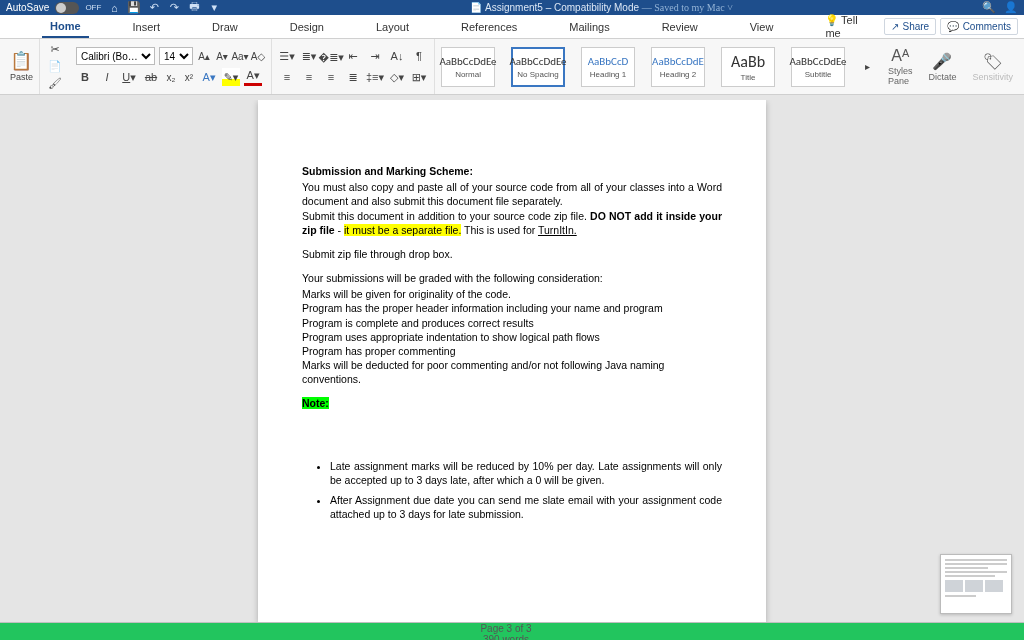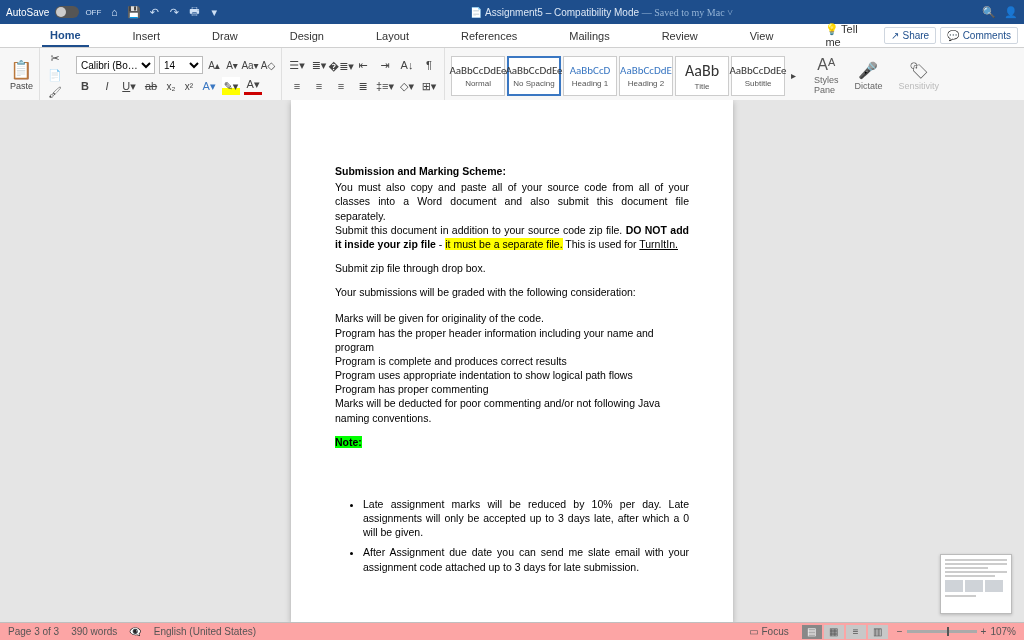--- a/index.html
+++ b/index.html
@@ -1,19 +1,19 @@
 <!DOCTYPE html>
 <html><head>
 <meta charset="utf-8">
 <style>
   * { box-sizing: border-box; margin: 0; padding: 0; font-family: -apple-system, "Segoe UI", Arial, sans-serif; }
   body { background: #e5e5e5; width: 1024px; height: 640px; overflow: hidden; position: relative; }
 
   
-  .titlebar { background: #1e4e8c; height: 24px; display: flex; align-items: center; color: #fff; font-size: 10px; padding: 4px 6px; }
+  .titlebar { background: #1e4e8c; height: 15px; display: flex; align-items: center; color: #fff; font-size: 10px; padding: 4px 6px; }
   .titlebar .left { display: flex; align-items: center; gap: 6px; }
   .titlebar .autosave-toggle { background: #555; border-radius: 7px; width: 24px; height: 12px; position: relative; }
   .titlebar .autosave-toggle::after { content: ""; position: absolute; left: 1px; top: 1px; width: 10px; height: 10px; background: #ccc; border-radius: 50%; }
   .titlebar .icon { width: 14px; height: 14px; display: inline-flex; align-items: center; justify-content: center; color: #cfe0f5; font-size: 11px; }
   .titlebar .center { flex: 1; text-align: center; color: #dce7f5; }
   .titlebar .center .dim { color: #93b3d6; font-family: Liberation Serif, serif; }
   .titlebar .right { display: flex; gap: 8px; align-items: center; }
 
   
   .tabs { background: #fff; height: 24px; display: flex; align-items: center; padding: 0 6px; border-bottom: 1px solid #d0d0d0; font-size: 11px; color: #333; }
@@ -28,50 +28,50 @@
   .ribbon .group { display: flex; flex-direction: column; justify-content: center; padding: 2px 6px; border-right: 1px solid #e0e0e0; }
   .ribbon .group.nosep { border-right: none; }
   .ribbon .paste { align-items: center; }
   .ribbon .paste .big { font-size: 18px; line-height: 1; }
   .ribbon .paste .lbl { font-size: 9px; margin-top: 2px; }
   .ribbon .row { display: flex; align-items: center; gap: 4px; }
   .ribbon select { font-size: 10px; height: 18px; border: 1px solid #bbb; background: #fff; }
   .ribbon .btn { width: 18px; height: 18px; display: inline-flex; align-items: center; justify-content: center; font-size: 11px; color: #444; }
   .ribbon .btn.small { width: 14px; font-size: 10px; }
   .ribbon .fontline2 { margin-top: 3px; }
-  .ribbon .styles { display: flex; align-items: center; gap: 2px; padding: 3px 6px; }
+  .ribbon .styles { display: flex; align-items: center; gap: 16px; padding: 3px 6px; }
   .style-card { width: 54px; height: 40px; border: 1px solid #ccc; background: #fff; display: flex; flex-direction: column; align-items: center; justify-content: center; font-size: 8px; color: #555; }
   .style-card .preview { font-size: 11px; font-family: Calibri, Arial; color: #333; margin-bottom: 2px; }
   .style-card.sel { border: 2px solid #3a77c2; }
   .style-card .preview.heading { color: #3a77c2; }
   .style-card .preview.title { font-size: 16px; font-weight: 500; }
   .ribbon .rightgroup { display: flex; flex-direction: column; align-items: center; justify-content: center; padding: 0 8px; font-size: 9px; color: #666; }
   .ribbon .rightgroup .ic { font-size: 16px; margin-bottom: 1px; color: #555; }
   .ribbon .rightgroup.disabled { color: #bbb; }
 
   
   .docarea { position: absolute; top: 100px; left: 0; right: 0; bottom: 18px; overflow: hidden; background: #e5e5e5; display: flex; justify-content: center; }
-  .page { width: 442px; background: #fff; box-shadow: 0 2px 6px rgba(0,0,0,0.25); margin-top: 0; padding: 64px 44px 40px 44px; font-size: 10.5px; color: #000; line-height: 1.35; font-family: Calibri, Arial, sans-serif; }
+  .page { width: 508px; background: #fff; box-shadow: 0 2px 6px rgba(0,0,0,0.25); margin-top: 0; padding: 64px 44px 40px 44px; font-size: 10.5px; color: #000; line-height: 1.35; font-family: Calibri, Arial, sans-serif; }
   .page .heading { font-weight: 700; margin-bottom: 2px; }
   .page p { margin-bottom: 10px; text-align: justify; }
   .page .hlyellow { background: #ffff00; }
   .page .hlgreen { background: #00ff00; font-weight: 700; }
   .page .bold { font-weight: 700; }
   .page ul { list-style: disc; margin-left: 28px; margin-top: 48px; }
   .page ul li { margin-bottom: 6px; text-align: justify; }
   .page .u { text-decoration: underline; }
 
   
   .navthumb { position: absolute; right: 12px; bottom: 26px; width: 72px; height: 60px; background: #fff; border: 1px solid #bbb; box-shadow: 0 1px 3px rgba(0,0,0,.2); padding: 4px; }
   .navthumb .l { height: 2px; background: #ccc; margin-bottom: 2px; }
   .navthumb .sq { display: flex; gap: 2px; margin-top: 3px; }
   .navthumb .sq div { width: 18px; height: 12px; background: #cfd3d8; }
 
   
-  .statusbar { position: absolute; bottom: 0; left: 0; right: 0; height: 18px; background: #fca5a5; border-top: 1px solid #bfbfbf; display: flex; align-items: center; font-size: 10px; color: #555; padding: 0 8px; }
+  .statusbar { position: absolute; bottom: 0; left: 0; right: 0; height: 18px; background: #22c55e; border-top: 1px solid #bfbfbf; display: flex; align-items: center; font-size: 10px; color: #555; padding: 0 8px; flex-direction: column; }
   .statusbar .seg { margin-right: 12px; }
   .statusbar .spacer2 { flex: 1; }
   .statusbar .vbtn { width: 20px; height: 14px; display: inline-flex; align-items: center; justify-content: center; font-size: 10px; background: #c8c8c8; margin: 0 1px; }
   .statusbar .vbtn.active { background: #888; color: #fff; }
   .statusbar .zoom { margin-left: 8px; display: flex; align-items: center; gap: 4px; }
   .statusbar .zslider { width: 70px; height: 3px; background: #aaa; position: relative; }
   .statusbar .zslider::after { content: ""; position: absolute; left: 40px; top: -3px; width: 2px; height: 9px; background: #555; }
 </style>
 </head>
 <body>
@@ -128,21 +128,21 @@
     <div class="lbl">Paste</div>
   </div>
   <div class="group nosep">
     <div class="btn">✂</div>
     <div class="btn">📄</div>
     <div class="btn">🖌</div>
   </div>
   <div class="group">
     <div class="row">
       <select><option>Calibri (Bo…</option></select>
-      <select style="width:44px"><option>14</option></select>
+      <select style="width:34px"><option>14</option></select>
       <span class="btn small">A▴</span>
       <span class="btn small">A▾</span>
       <span class="btn small">Aa▾</span>
       <span class="btn small">A◇</span>
     </div>
     <div class="row fontline2">
       <span class="btn">
           <b>B</b>
         </span>
       <span class="btn">
@@ -222,21 +222,21 @@
 </div>
 
 <div class="docarea">
   <div class="page">
     <div class="heading">Submission and Marking Scheme:</div>
     <p>
       <span>You must also copy and paste all of your source code from all of your classes into a Word document and also submit this document file separately.</span><br>
       <span>Submit this document in addition to your source code zip file. </span><span class="bold">DO NOT add it inside your zip file</span><span> - </span><span class="hlyellow">it must be a separate file.</span><span> This is used for </span><span class="u">TurnItIn.</span>
     </p>
     <p>Submit zip file through drop box.</p>
-    <p style="margin-bottom:12px">Your submissions will be graded with the following consideration:</p>
+    <p style="margin-bottom:2px">Your submissions will be graded with the following consideration:</p>
     <div id="grading-lines" style="margin-bottom:10px">
         <div>Marks will be given for originality of the code.</div>
         <div>Program has the proper header information including your name and program</div>
         <div>Program is complete and produces correct results</div>
         <div>Program uses appropriate indentation to show logical path flows</div>
         <div>Program has proper commenting</div>
         <div>Marks will be deducted for poor commenting and/or not following Java naming conventions.</div>
       </div>
     <div><span class="hlgreen">Note:</span></div>
     <ul id="bullets">

